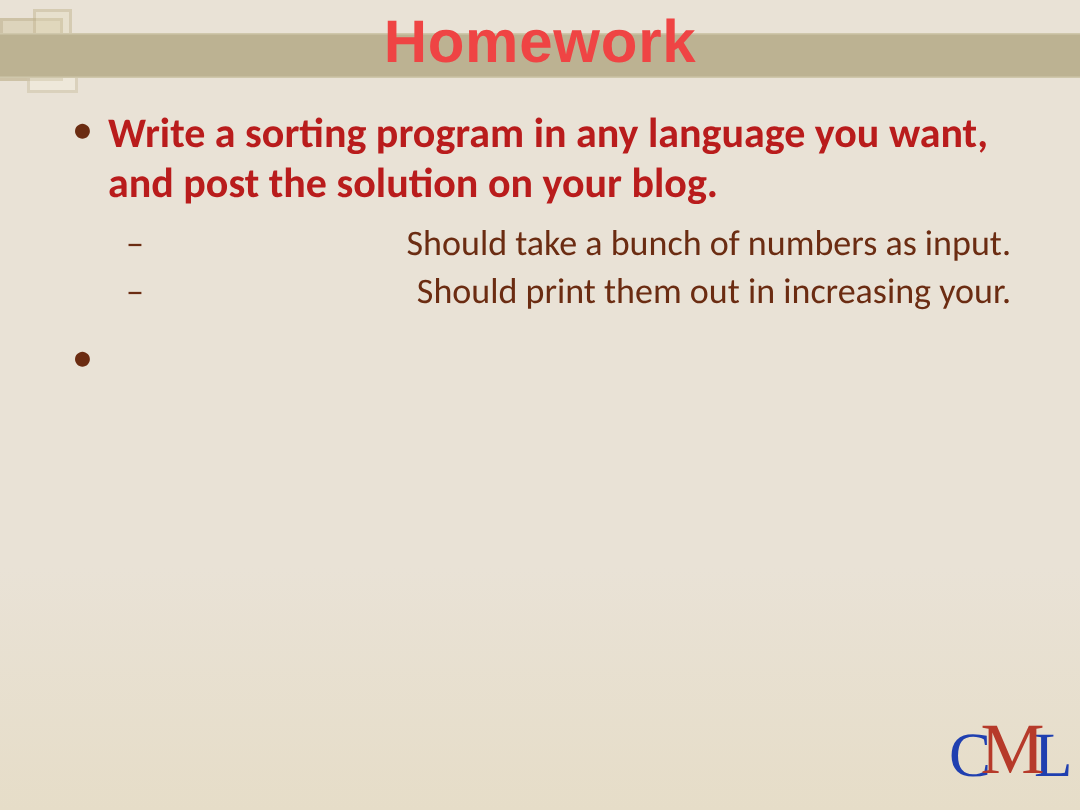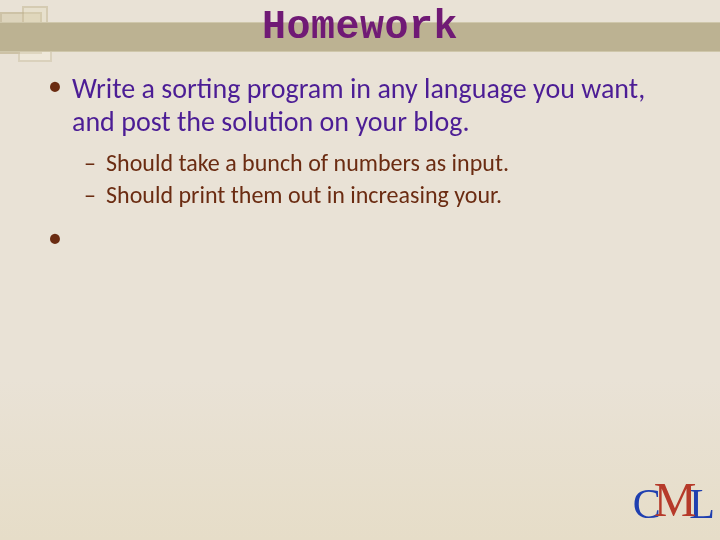--- a/index.html
+++ b/index.html
@@ -40,25 +40,25 @@
     height: 30px;
     background: #bcb292;
     border-top: 1px solid #cfc7ab;
     border-bottom: 1px solid #cfc7ab;
   }
   .title {
     position: relative;
     text-align: center;
     font-size: 40px;
     font-weight: 700;
-    color: #701a75;
+    color: #ef4444;
     letter-spacing: 0.5px;
     line-height: 1.1;
     padding: 4px 0 8px 0;
-    font-family: Liberation Mono, monospace;
+    font-family: Liberation Sans, sans-serif;
   }
 
   .content {
     padding: 14px 46px 0 46px;
   }
 
   ul.bullets {
     list-style: none;
   }
   ul.bullets > li {
@@ -71,27 +71,28 @@
     position: absolute;
     left: 2px;
     top: 0;
     color: #6b2c12;
     font-size: 28px;
     line-height: 1;
   }
   .lvl1 {
     font-size: 28px;
     line-height: 1.18;
-    color: #4c1d95;
-    font-weight: 400;
+    color: #b91c1c;
+    font-weight: 700;
   }
 
   ul.dashes {
     list-style: none;
     margin: 10px 0 14px 12px;
+    text-align: right;
   }
   ul.dashes > li {
     position: relative;
     padding-left: 22px;
     font-size: 24px;
     line-height: 1.25;
     color: #6b2c12;
     margin-bottom: 2px;
   }
   ul.dashes > li::before {

